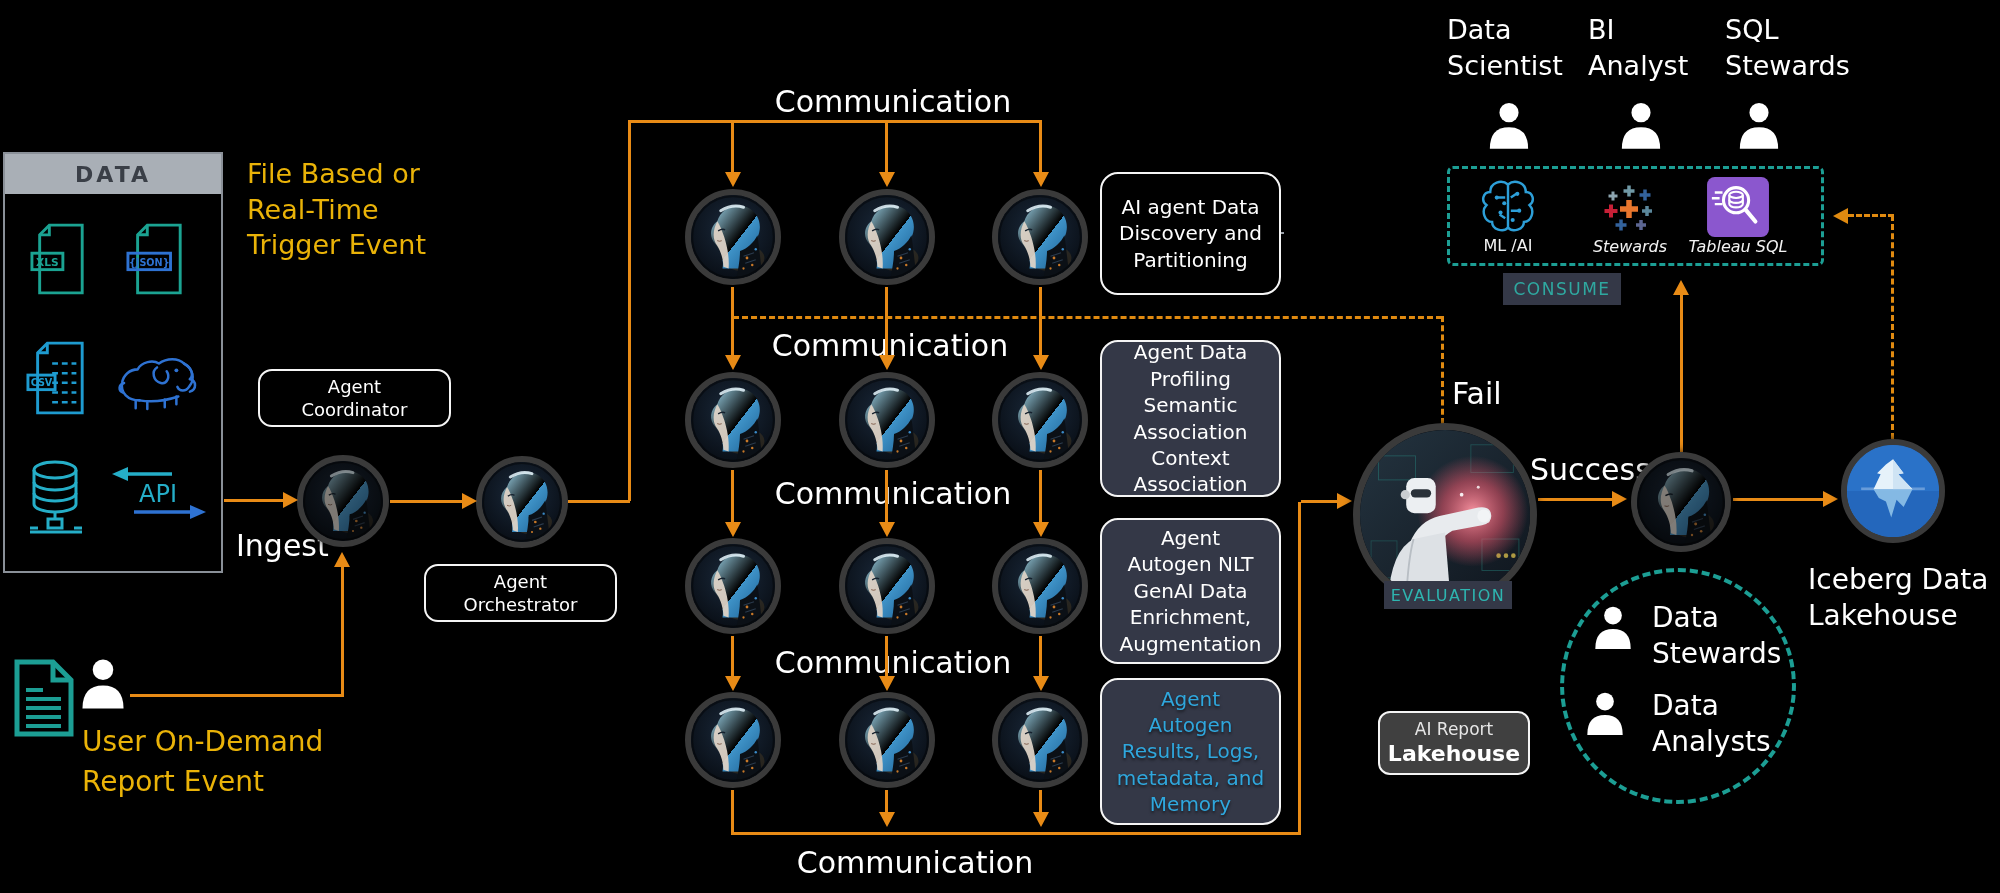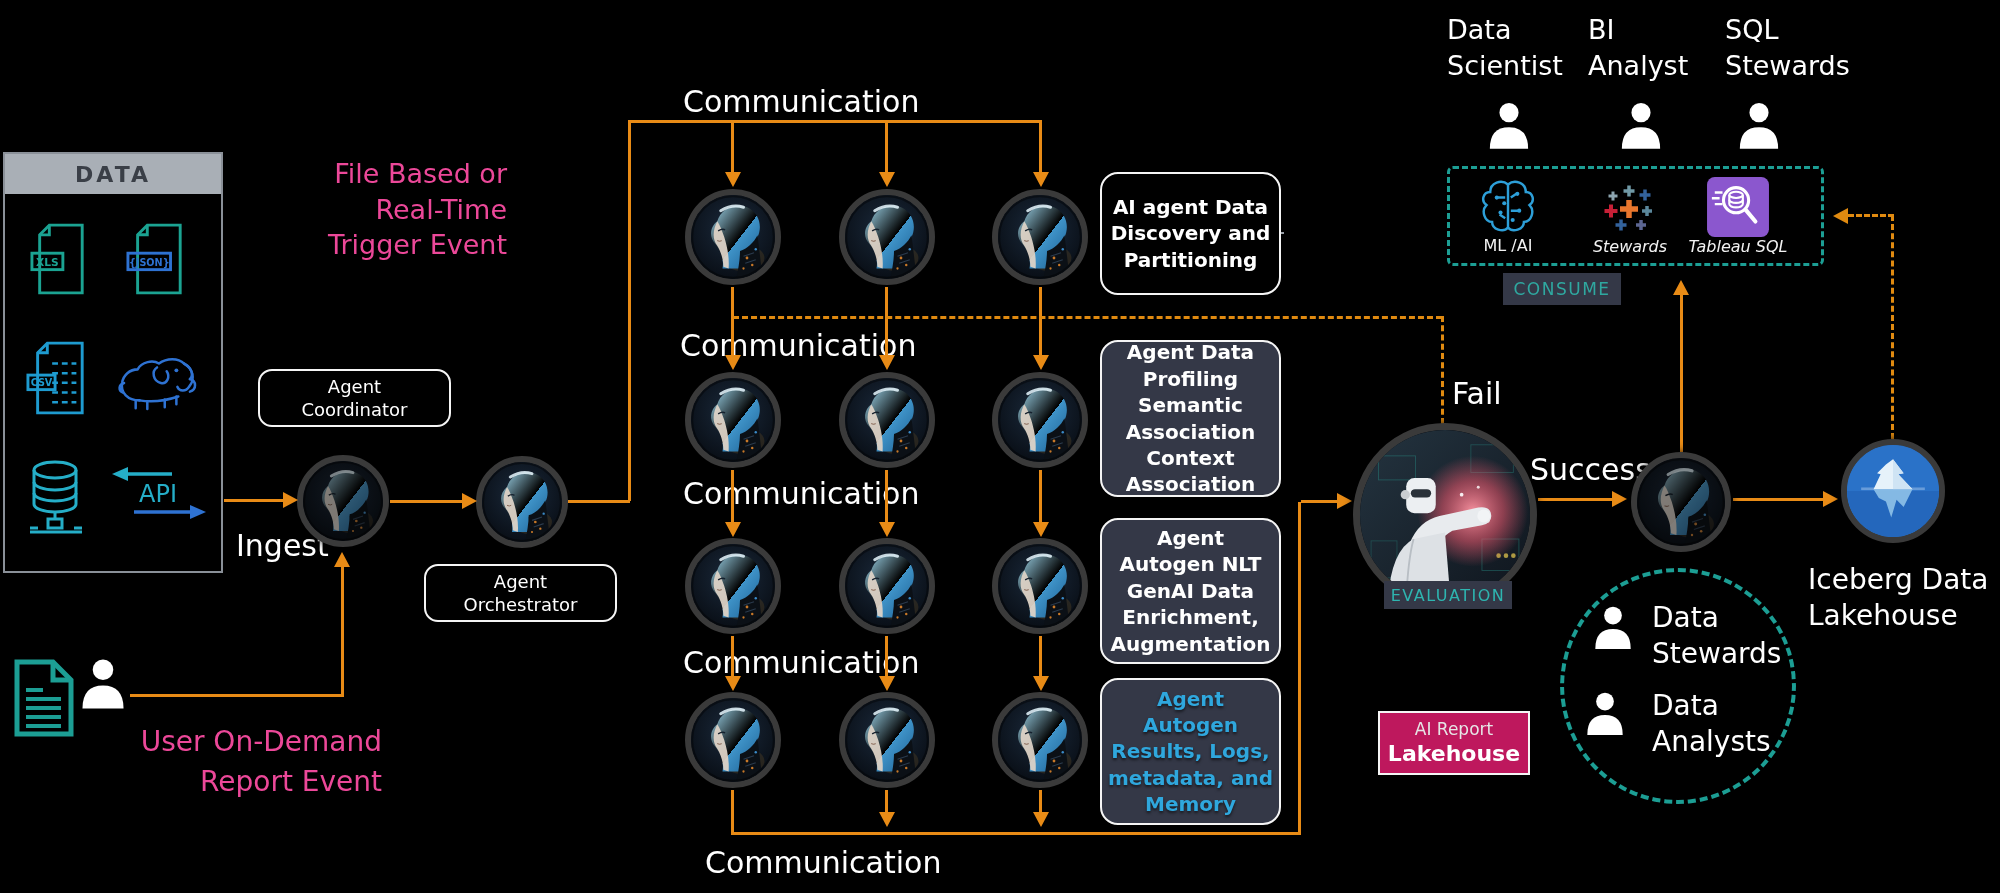--- a/index.html
+++ b/index.html
@@ -1,28 +1,28 @@
 <!DOCTYPE html>
 <html><head>
 <meta charset="utf-8">
 <style>
   html,body{margin:0;padding:0;background:#000;}
   #canvas{position:relative;width:2000px;height:893px;background:#000;overflow:hidden;
           font-family:"DejaVu Sans","Liberation Sans",sans-serif;color:#fff;}
   .abs{position:absolute;}
   .pre{white-space:pre-line;}
   
-  .cyan-title{color:#ec4899;font-size:27px;line-height:1.32;text-align:right;}
+  .cyan-title{color:#eab308;font-size:27px;line-height:1.32;}
   .white-label{color:#fff;font-size:30px;}
-  .comm{width:420px;font-size:30px;color:#fff;}
+  .comm{width:420px;text-align:center;font-size:30px;color:#fff;}
   
   .wbox{border:2.5px solid #f5f5f5;border-radius:14px;background:#000;display:flex;align-items:center;justify-content:center;
         text-align:center;font-size:18px;line-height:1.3;box-sizing:border-box;}
   .pbox{border:2.5px solid #f5f5f5;border-radius:18px;background:#000;display:flex;align-items:center;justify-content:center;
-        text-align:center;font-size:20px;line-height:1.32;box-sizing:border-box;width:181px;font-weight:bold;}
+        text-align:center;font-size:20px;line-height:1.32;box-sizing:border-box;width:181px;}
   .pbox.slate{background:#343847;}
   .pbox.cyan{color:#2FA7DD;text-shadow:0 2px 3px rgba(0,0,0,.6);}
   .tagbox{background:#343847;display:flex;align-items:center;justify-content:center;box-sizing:border-box;
           color:#2EB5B0;letter-spacing:1.5px;}
   
   .agent{border:6px solid #3a3a3a;border-radius:50%;background:#05080d;box-sizing:border-box;overflow:hidden;
          box-shadow:0 0 10px rgba(0,0,0,.8);}
   .agent svg{width:100%;height:100%;display:block;}
   .agent.dark svg{filter:brightness(.6) saturate(.85);}
   
@@ -454,21 +454,21 @@
     <svg viewBox="0 0 184 184">
         <use href="#eval-bot"></use>
       </svg>
   </div>
 
   <div class="abs white-label" style="left:1530px;top:452px">Success</div>
 
   <div class="abs tagbox" style="left:1384px;top:581px;width:128px;height:28px;font-size:16px">EVALUATION</div>
 
 
-  <div class="abs wbox" style="left:1378px;top:711px;width:152px;height:64px;border-radius:0;background:#be185d;flex-direction:column">
+  <div class="abs wbox" style="left:1378px;top:711px;width:152px;height:64px;border-radius:12px;background:#404040;flex-direction:column">
     <span style="font-size:17px;color:#e6e6e6">AI Report</span>
     <span style="font-size:22px;font-weight:bold">Lakehouse</span>
   </div>
 
   <div class="agent dark abs" style="left:1631px;top:452px;width:100px;height:100px">
       <svg viewBox="0 0 96 96">
         <use href="#agent-head"></use>
       </svg>
     </div>
 

